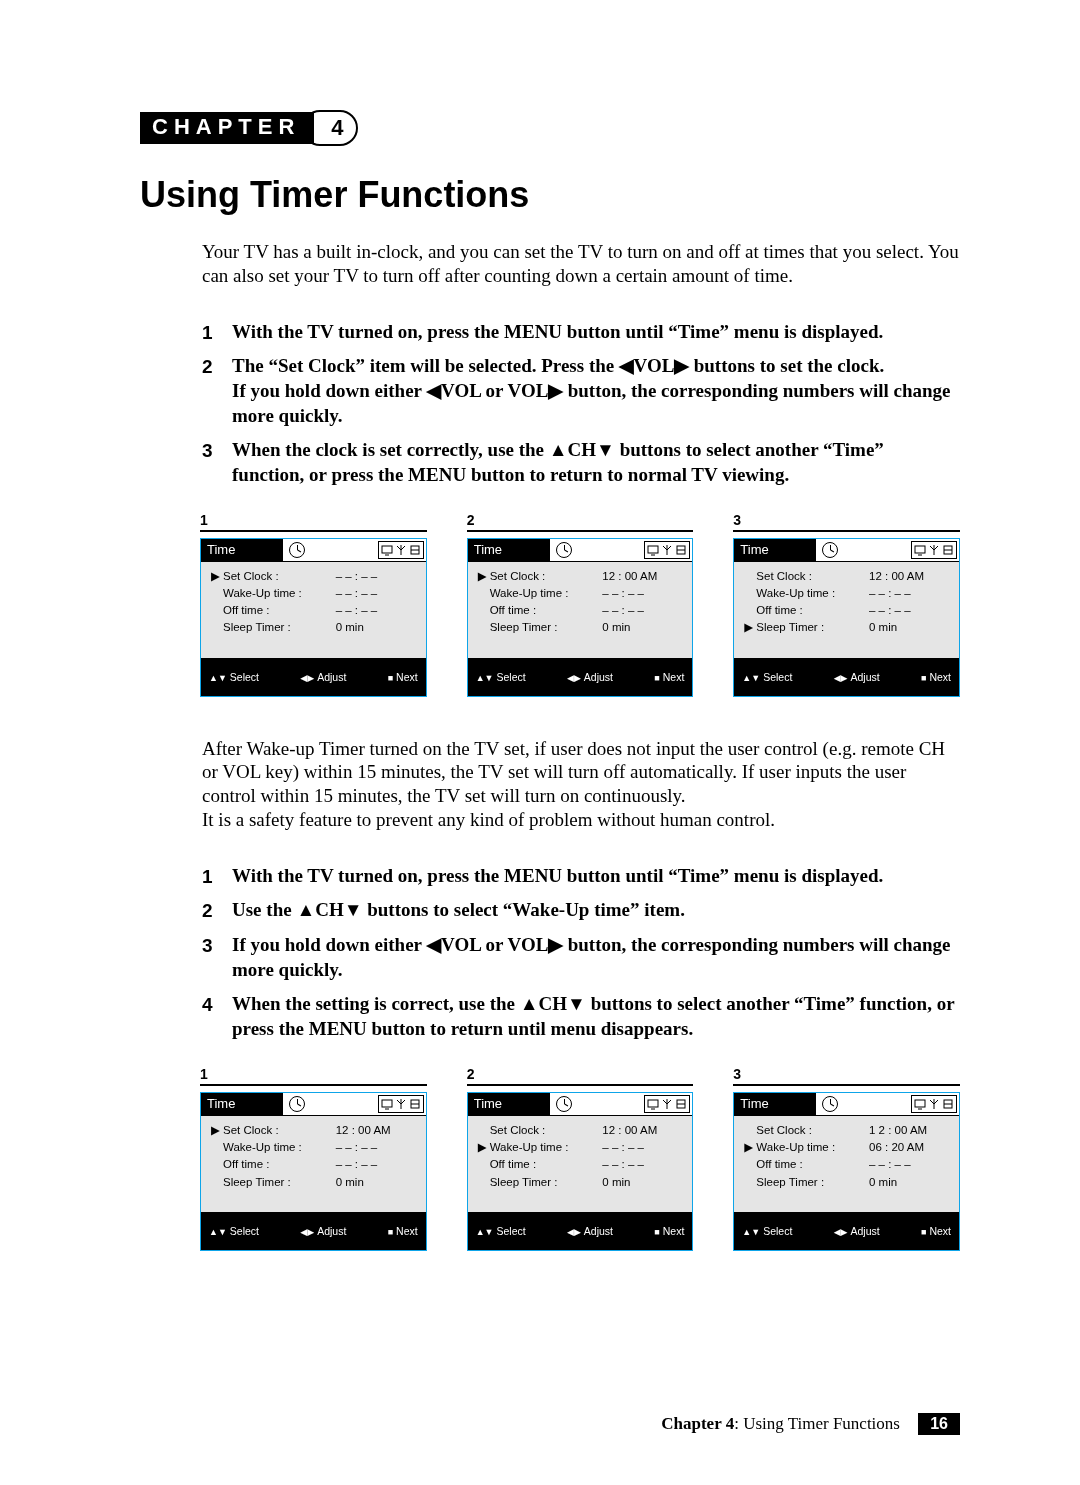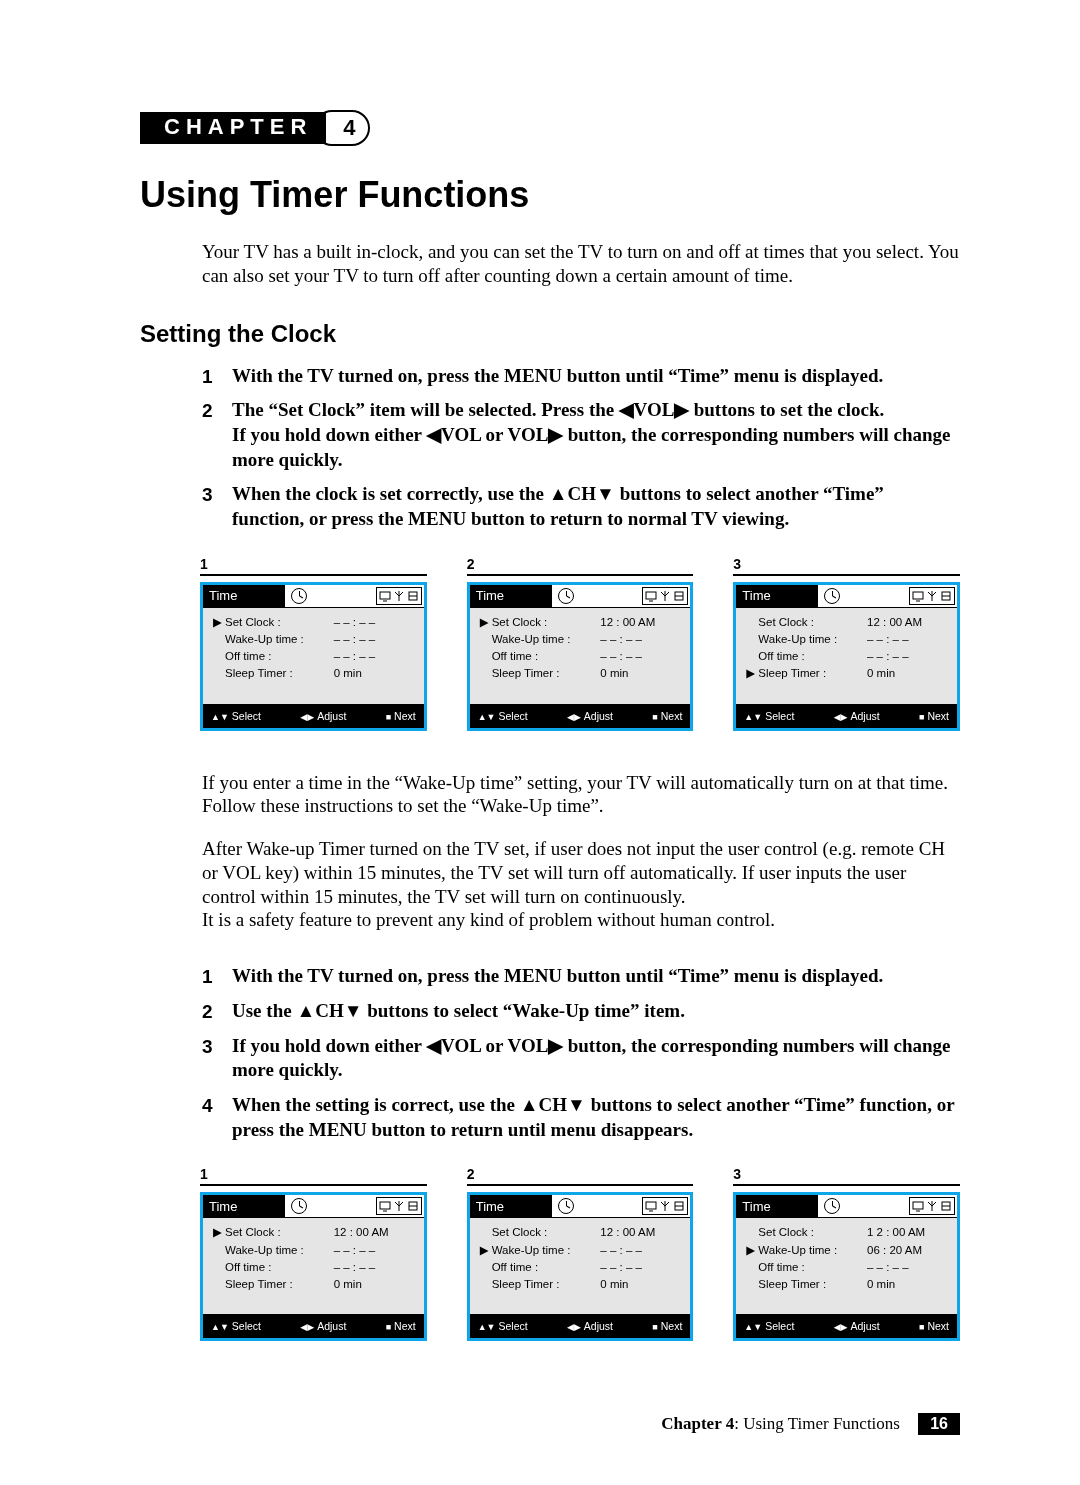--- a/index.html
+++ b/index.html
@@ -25,21 +25,21 @@
     display: flex;
     align-items: center;
     margin-bottom: 28px;
   }
   .chapter-label {
     background: #000;
     color: #fff;
     font-family: Arial, Helvetica, sans-serif;
     font-weight: bold;
     letter-spacing: 6px;
-    padding: 2px 14px 4px 24px;
+    padding: 2px 14px 4px 12px;
     font-size: 22px;
   }
   .chapter-badge {
     border: 2.5px solid #000;
     border-radius: 18px;
     height: 32px;
     width: 52px;
     display: flex;
     align-items: center;
     justify-content: center;
@@ -112,21 +112,21 @@
     font-size: 14px;
   }
   .menu-rule {
     border: none;
     border-top: 2px solid #000;
     margin: 2px 0 6px 0;
   }
 
   
   .osd {
-    border: 3px solid #0ea5e9;
+    border: 1px solid #0ea5e9;
     font-family: Arial, Helvetica, sans-serif;
     font-size: 11.5px;
     background: #fff;
   }
   .osd-titlebar {
     display: flex;
     align-items: stretch;
     border-bottom: 1px solid #000;
     height: 22px;
   }
@@ -189,21 +189,21 @@
     flex: none;
   }
   .osd-label { flex: 1; }
   .osd-val { flex: none; width: 80px; text-align: left; }
 
   .osd-footer {
     background: #000;
     color: #fff;
     display: flex;
     font-size: 10.5px;
-    padding: 6px 8px;
+    padding: 13px 8px;
     gap: 12px;
     justify-content: space-between;
   }
   .osd-footer span .sym { margin-right: 3px; font-size: 9px;}
 
   
   .page-footer {
     position: absolute;
     bottom: 50px;
     right: 120px;
@@ -229,21 +229,20 @@
   <div class="chapter-row">
     <div class="chapter-label">CHAPTER</div>
     <div class="chapter-badge">
       <span class="inner">4</span>
     </div>
   </div>
 
   <h1 class="h1">Using Timer Functions</h1>
   <p class="intro">Your TV has a built in-clock, and you can set the TV to turn on and off at times that you select. You can also set your TV to turn off after counting down a certain amount of time.</p>
 
-  <h2 class="h2">Setting the Clock</h2>
   <ol class="steps" id="stepsA">
       <li style="white-space: pre-line;">With the TV turned on, press the MENU button until “Time” menu is displayed.</li>
       <li style="white-space: pre-line;">The “Set Clock” item will be selected. Press the ◀VOL▶ buttons to set the clock.
 If you hold down either ◀VOL or VOL▶ button, the corresponding numbers will change more quickly.</li>
       <li style="white-space: pre-line;">When the clock is set correctly, use the ▲CH▼ buttons to select another “Time” function, or press the MENU button to return to normal TV viewing.</li>
     </ol>
   <div class="menus-row" id="menusA">
       <div class="menu-block">
         <div class="menu-num">1</div>
         <hr class="menu-rule">
@@ -401,21 +400,20 @@
           </div>
           <div class="osd-footer">
             <span><span class="sym">▲▼</span>Select</span>
             <span><span class="sym">◀▶</span>Adjust</span>
             <span><span class="sym">■</span>Next</span>
           </div>
         </div>
       </div>
     </div>
 
-  <p class="body-text" style="margin-bottom:18px;">If you enter a time in the “Wake-Up time” setting, your TV will automatically turn on at that time. Follow these instructions to set the “Wake-Up time”.</p>
   <p class="body-text" style="white-space:pre-line;">After Wake-up Timer turned on the TV set, if user does not input the user control (e.g. remote CH or VOL key) within 15 minutes, the TV set will turn off automatically. If user inputs the user control within 15 minutes, the TV set will turn on continuously.
 It is a safety feature to prevent any kind of problem without human control.</p>
   <ol class="steps" id="stepsB">
       <li style="white-space: pre-line;">With the TV turned on, press the MENU button until “Time” menu is displayed.</li>
       <li style="white-space: pre-line;">Use the ▲CH▼ buttons to select “Wake-Up time” item.</li>
       <li style="white-space: pre-line;">If you hold down either ◀VOL or VOL▶ button, the corresponding numbers will change more quickly.</li>
       <li style="white-space: pre-line;">When the setting is correct, use the ▲CH▼ buttons to select another “Time” function, or press the MENU button to return until menu disappears.</li>
     </ol>
   <div class="menus-row" id="menusB">
       <div class="menu-block">

